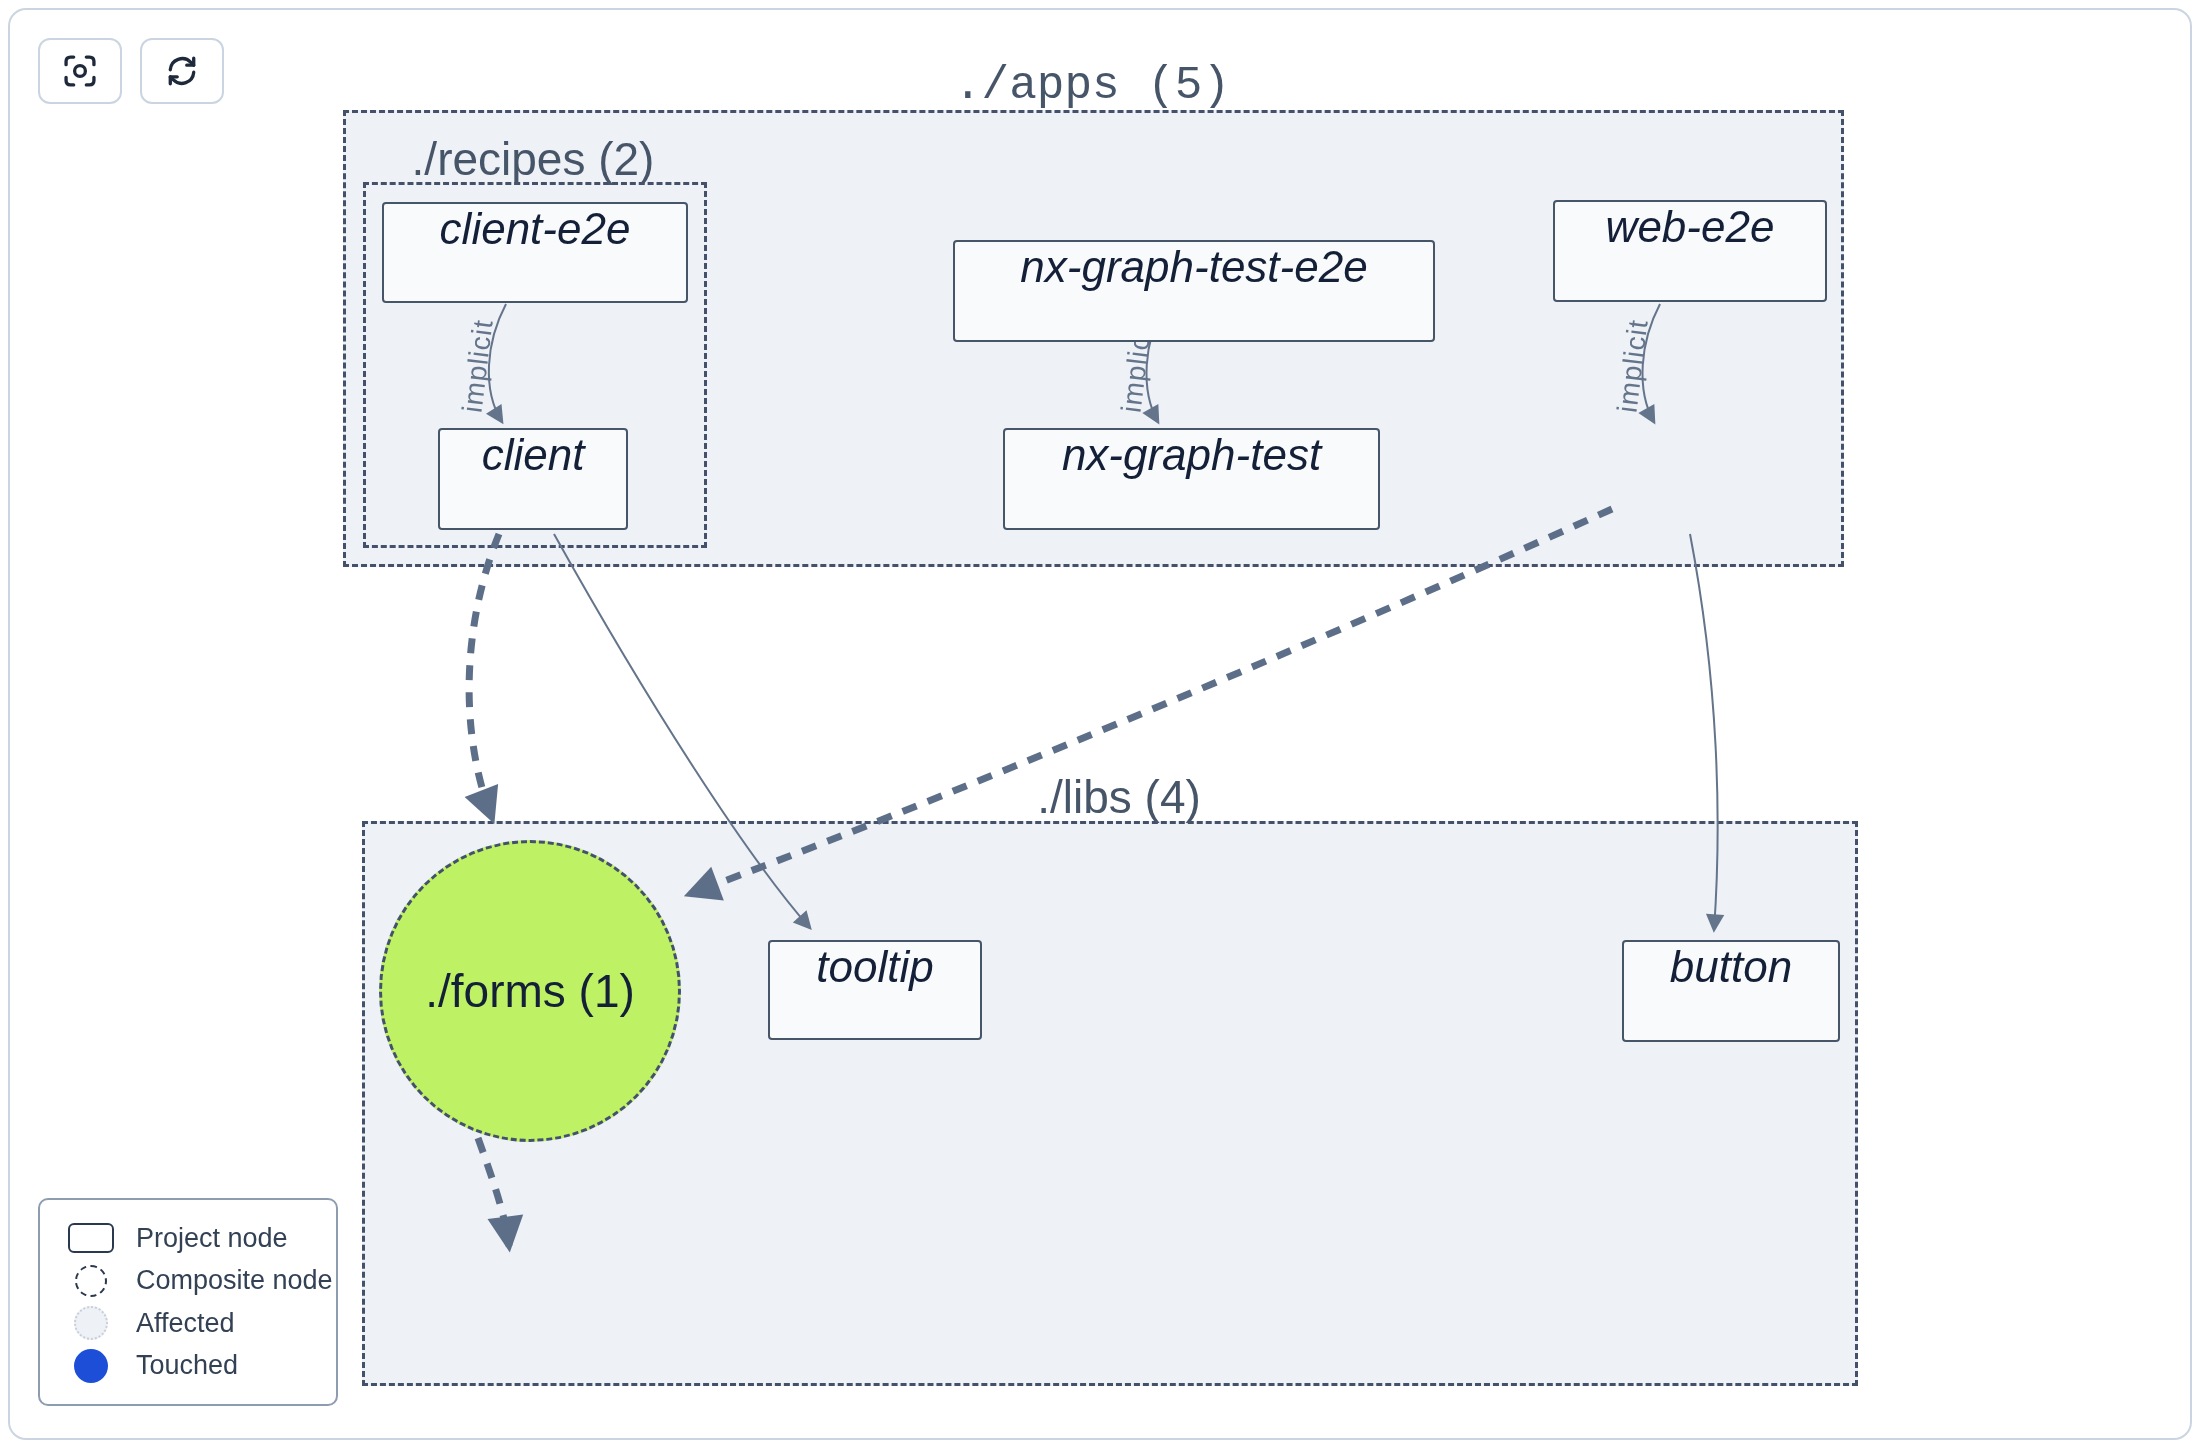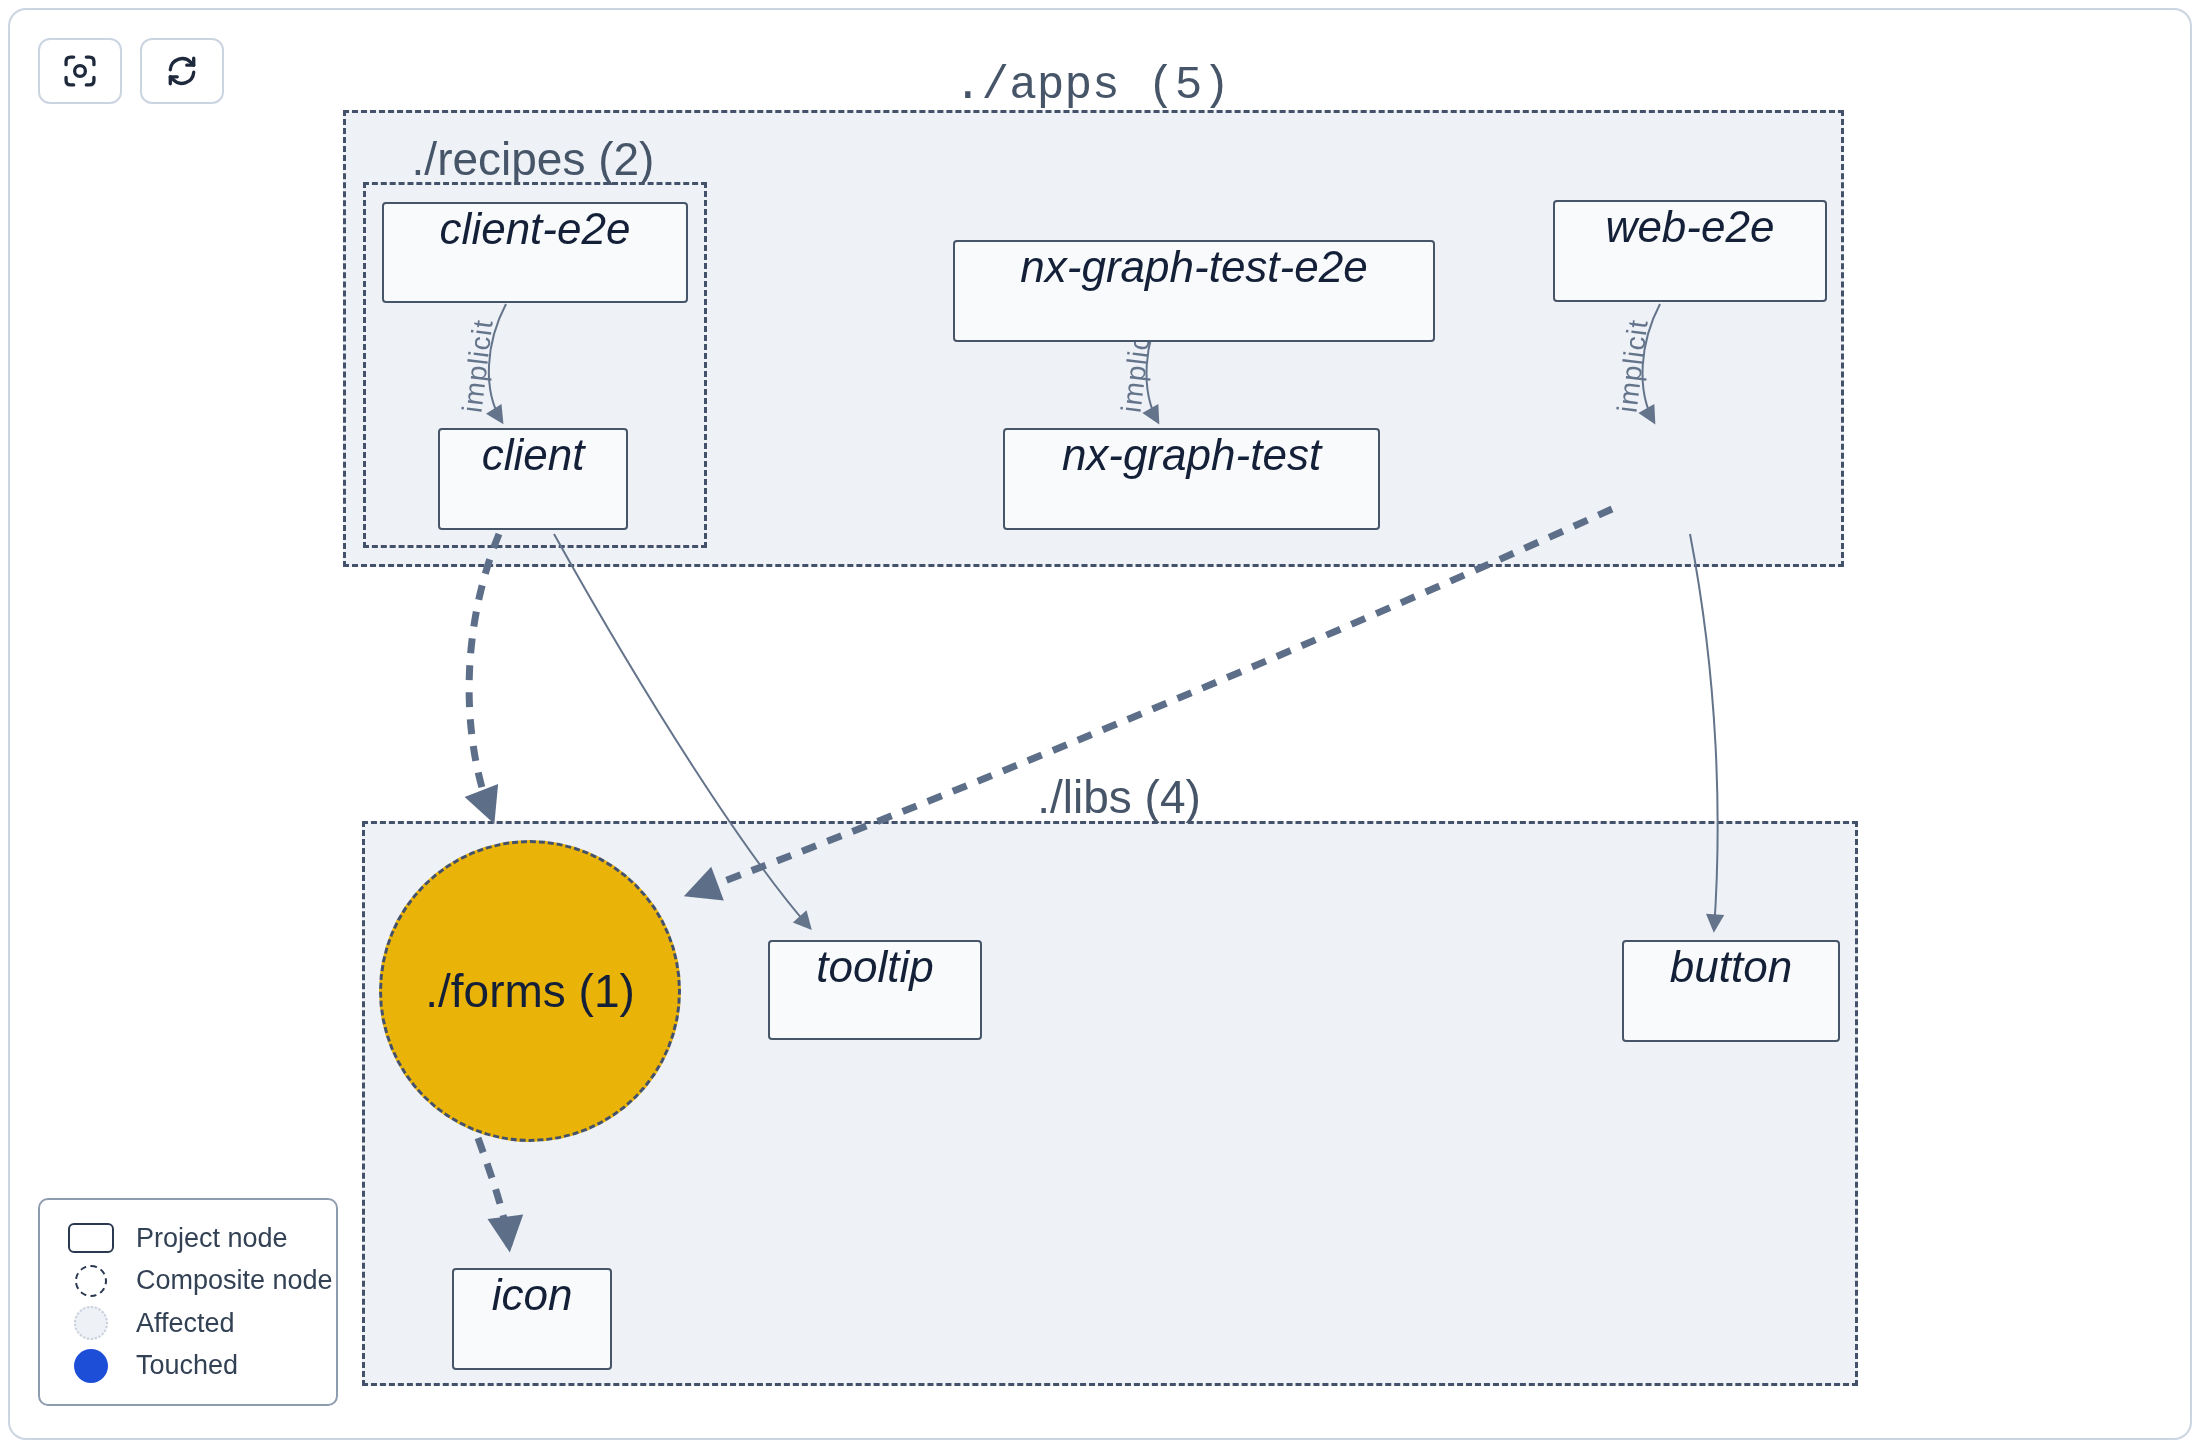--- a/index.html
+++ b/index.html
@@ -23,21 +23,21 @@
   .container-box { position: absolute; border: 3px dashed #44516b; background: #eef1f6; z-index: 1; }
   .container-box.inner { background: transparent; }
   .container-title {
     position: absolute; z-index: 4; color: #475569; font-size: 46px; white-space: nowrap;
     transform: translateX(-50%);
   }
 
   
   .composite-circle {
     position: absolute; z-index: 2; border: 3px dashed #44516b; border-radius: 50%;
-    background: #eab308; display: flex; align-items: center; justify-content: center;
+    background: #bef264; display: flex; align-items: center; justify-content: center;
     color: #141f38; font-size: 46px; cursor: pointer;
   }
 
   
   svg.edges { position: absolute; left: 0; top: 0; z-index: 3; pointer-events: none; }
   .edge-label { fill: #64748b; font-size: 28px; font-family: "Liberation Sans", sans-serif; letter-spacing: 1px; }
 
   
   .node {
     position: absolute; z-index: 4; background: #f8fafc; border: 2.5px solid #475569;
@@ -135,23 +135,20 @@
     </div>
   <div class="node" style="left:1553px; top:200px; width:274px; height:102px;">
       <span>web-e2e</span>
     </div>
   <div class="node" style="left:768px; top:940px; width:214px; height:100px;">
       <span>tooltip</span>
     </div>
   <div class="node" style="left:1622px; top:940px; width:218px; height:102px;">
       <span>button</span>
     </div>
-  <div class="node" style="left:452px; top:1268px; width:160px; height:102px;">
-      <span>icon</span>
-    </div>
 
   <div class="legend">
     <div class="legend-row">
       <span class="legend-swatch">
           <span class="sw-project"></span>
         </span>
       <span class="legend-label">Project node</span>
     </div>
     <div class="legend-row">
       <span class="legend-swatch">

